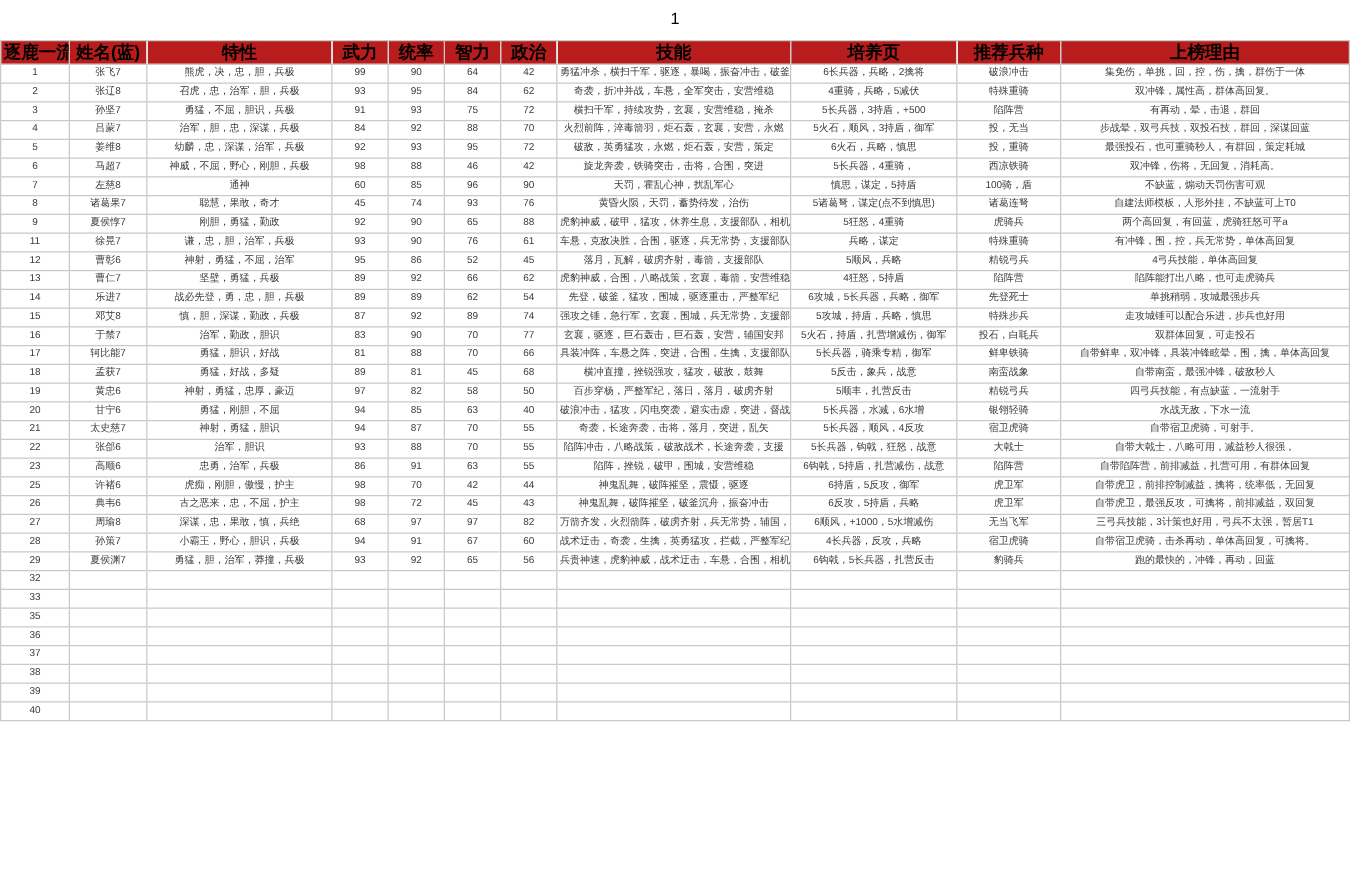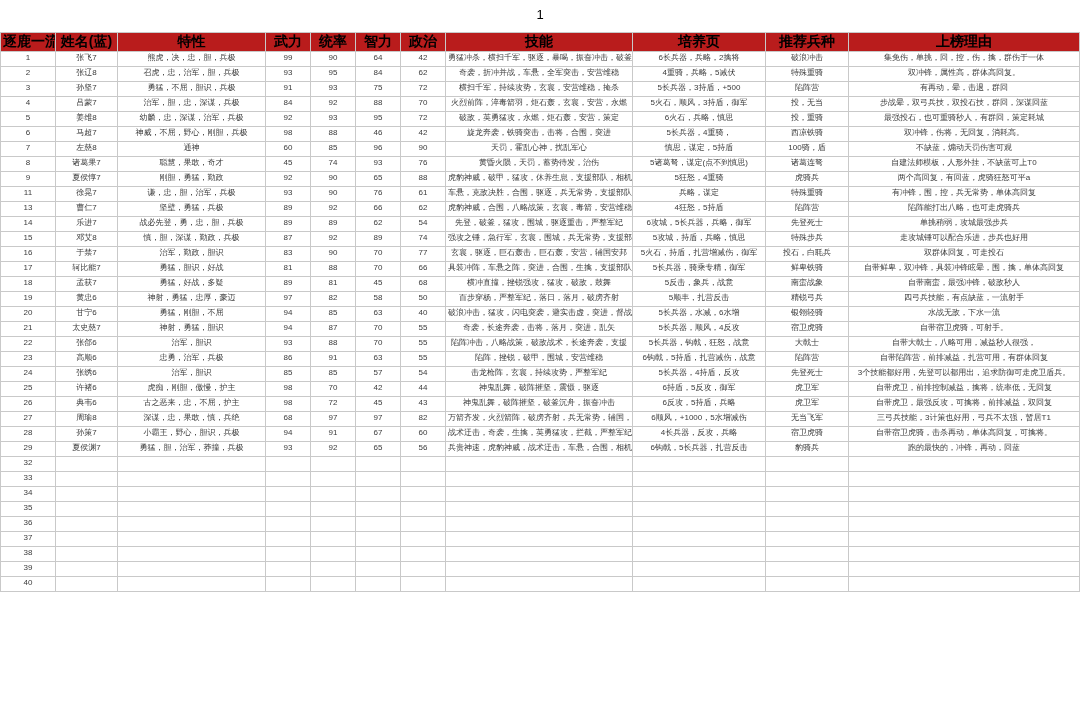--- a/index.html
+++ b/index.html
@@ -188,20 +188,33 @@
         <td>93</td>
         <td>90</td>
         <td>76</td>
         <td>61</td>
         <td>车悬，克敌决胜，合围，驱逐，兵无常势，支援部队</td>
         <td>兵略，谋定</td>
         <td>特殊重骑</td>
         <td>有冲锋，围，控，兵无常势，单体高回复</td>
       </tr>
       <tr>
+        <td>12</td>
+        <td>曹彰6</td>
+        <td>神射，勇猛，不屈，治军</td>
+        <td>95</td>
+        <td>86</td>
+        <td>52</td>
+        <td>45</td>
+        <td>落月，瓦解，破虏齐射，毒箭，支援部队</td>
+        <td>5顺风，兵略</td>
+        <td>精锐弓兵</td>
+        <td>4弓兵技能，单体高回复</td>
+      </tr>
+      <tr>
         <td>13</td>
         <td>曹仁7</td>
         <td>坚壁，勇猛，兵极</td>
         <td>89</td>
         <td>92</td>
         <td>66</td>
         <td>62</td>
         <td>虎豹神威，合围，八略战策，玄襄，毒箭，安营维稳</td>
         <td>4狂怒，5持盾</td>
         <td>陷阵营</td>
@@ -331,33 +344,20 @@
         <td>86</td>
         <td>91</td>
         <td>63</td>
         <td>55</td>
         <td>陷阵，挫锐，破甲，围城，安营维稳</td>
         <td>6钩戟，5持盾，扎营减伤，战意</td>
         <td>陷阵营</td>
         <td>自带陷阵营，前排减益，扎营可用，有群体回复</td>
       </tr>
       <tr>
-        <td>24</td>
-        <td>张绣6</td>
-        <td>治军，胆识</td>
-        <td>85</td>
-        <td>85</td>
-        <td>57</td>
-        <td>54</td>
-        <td>击龙枪阵，玄襄，持续攻势，严整军纪</td>
-        <td>5长兵器，4持盾，反攻</td>
-        <td>先登死士</td>
-        <td>3个技能都好用，先登可以都用出，追求防御可走虎卫盾兵。</td>
-      </tr>
-      <tr>
         <td>25</td>
         <td>许褚6</td>
         <td>虎痴，刚胆，傲慢，护主</td>
         <td>98</td>
         <td>70</td>
         <td>42</td>
         <td>44</td>
         <td>神鬼乱舞，破阵摧坚，震慑，驱逐</td>
         <td>6持盾，5反攻，御军</td>
         <td>虎卫军</td>
@@ -435,33 +435,20 @@
         <td></td>
         <td></td>
         <td></td>
         <td></td>
         <td></td>
         <td></td>
         <td></td>
         <td></td>
       </tr>
       <tr>
-        <td>34</td>
-        <td></td>
-        <td></td>
-        <td></td>
-        <td></td>
-        <td></td>
-        <td></td>
-        <td></td>
-        <td></td>
-        <td></td>
-        <td></td>
-      </tr>
-      <tr>
         <td>35</td>
         <td></td>
         <td></td>
         <td></td>
         <td></td>
         <td></td>
         <td></td>
         <td></td>
         <td></td>
         <td></td>

